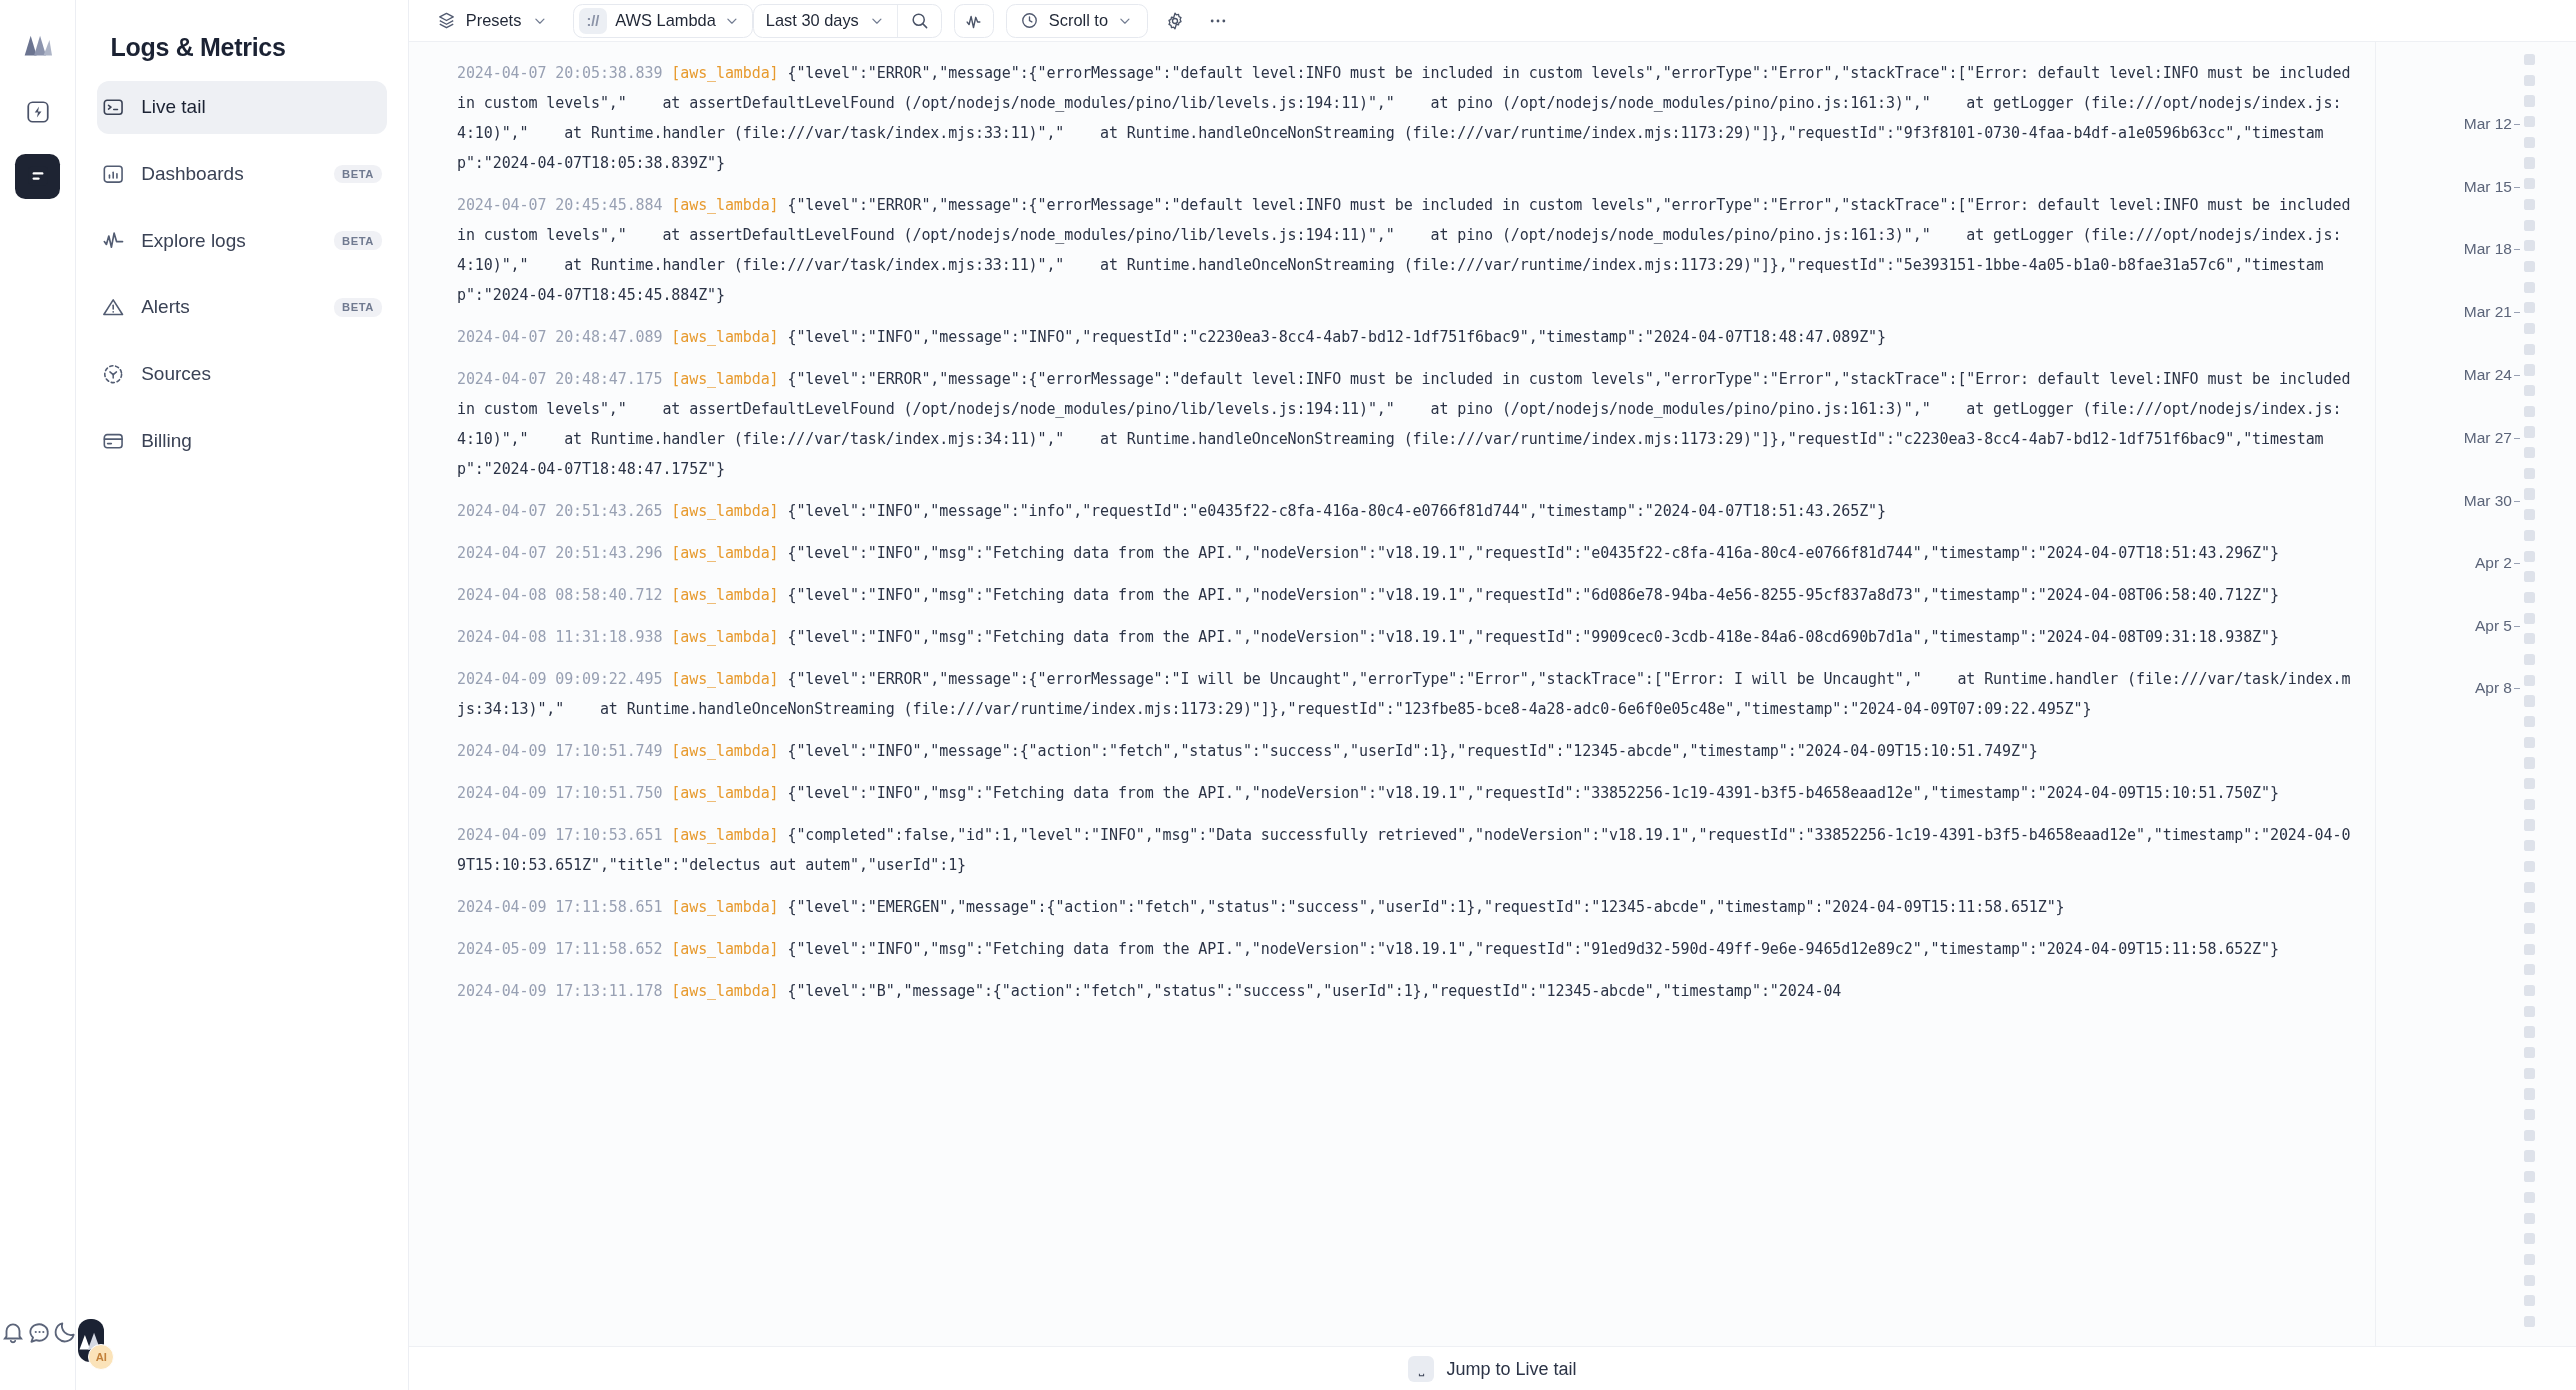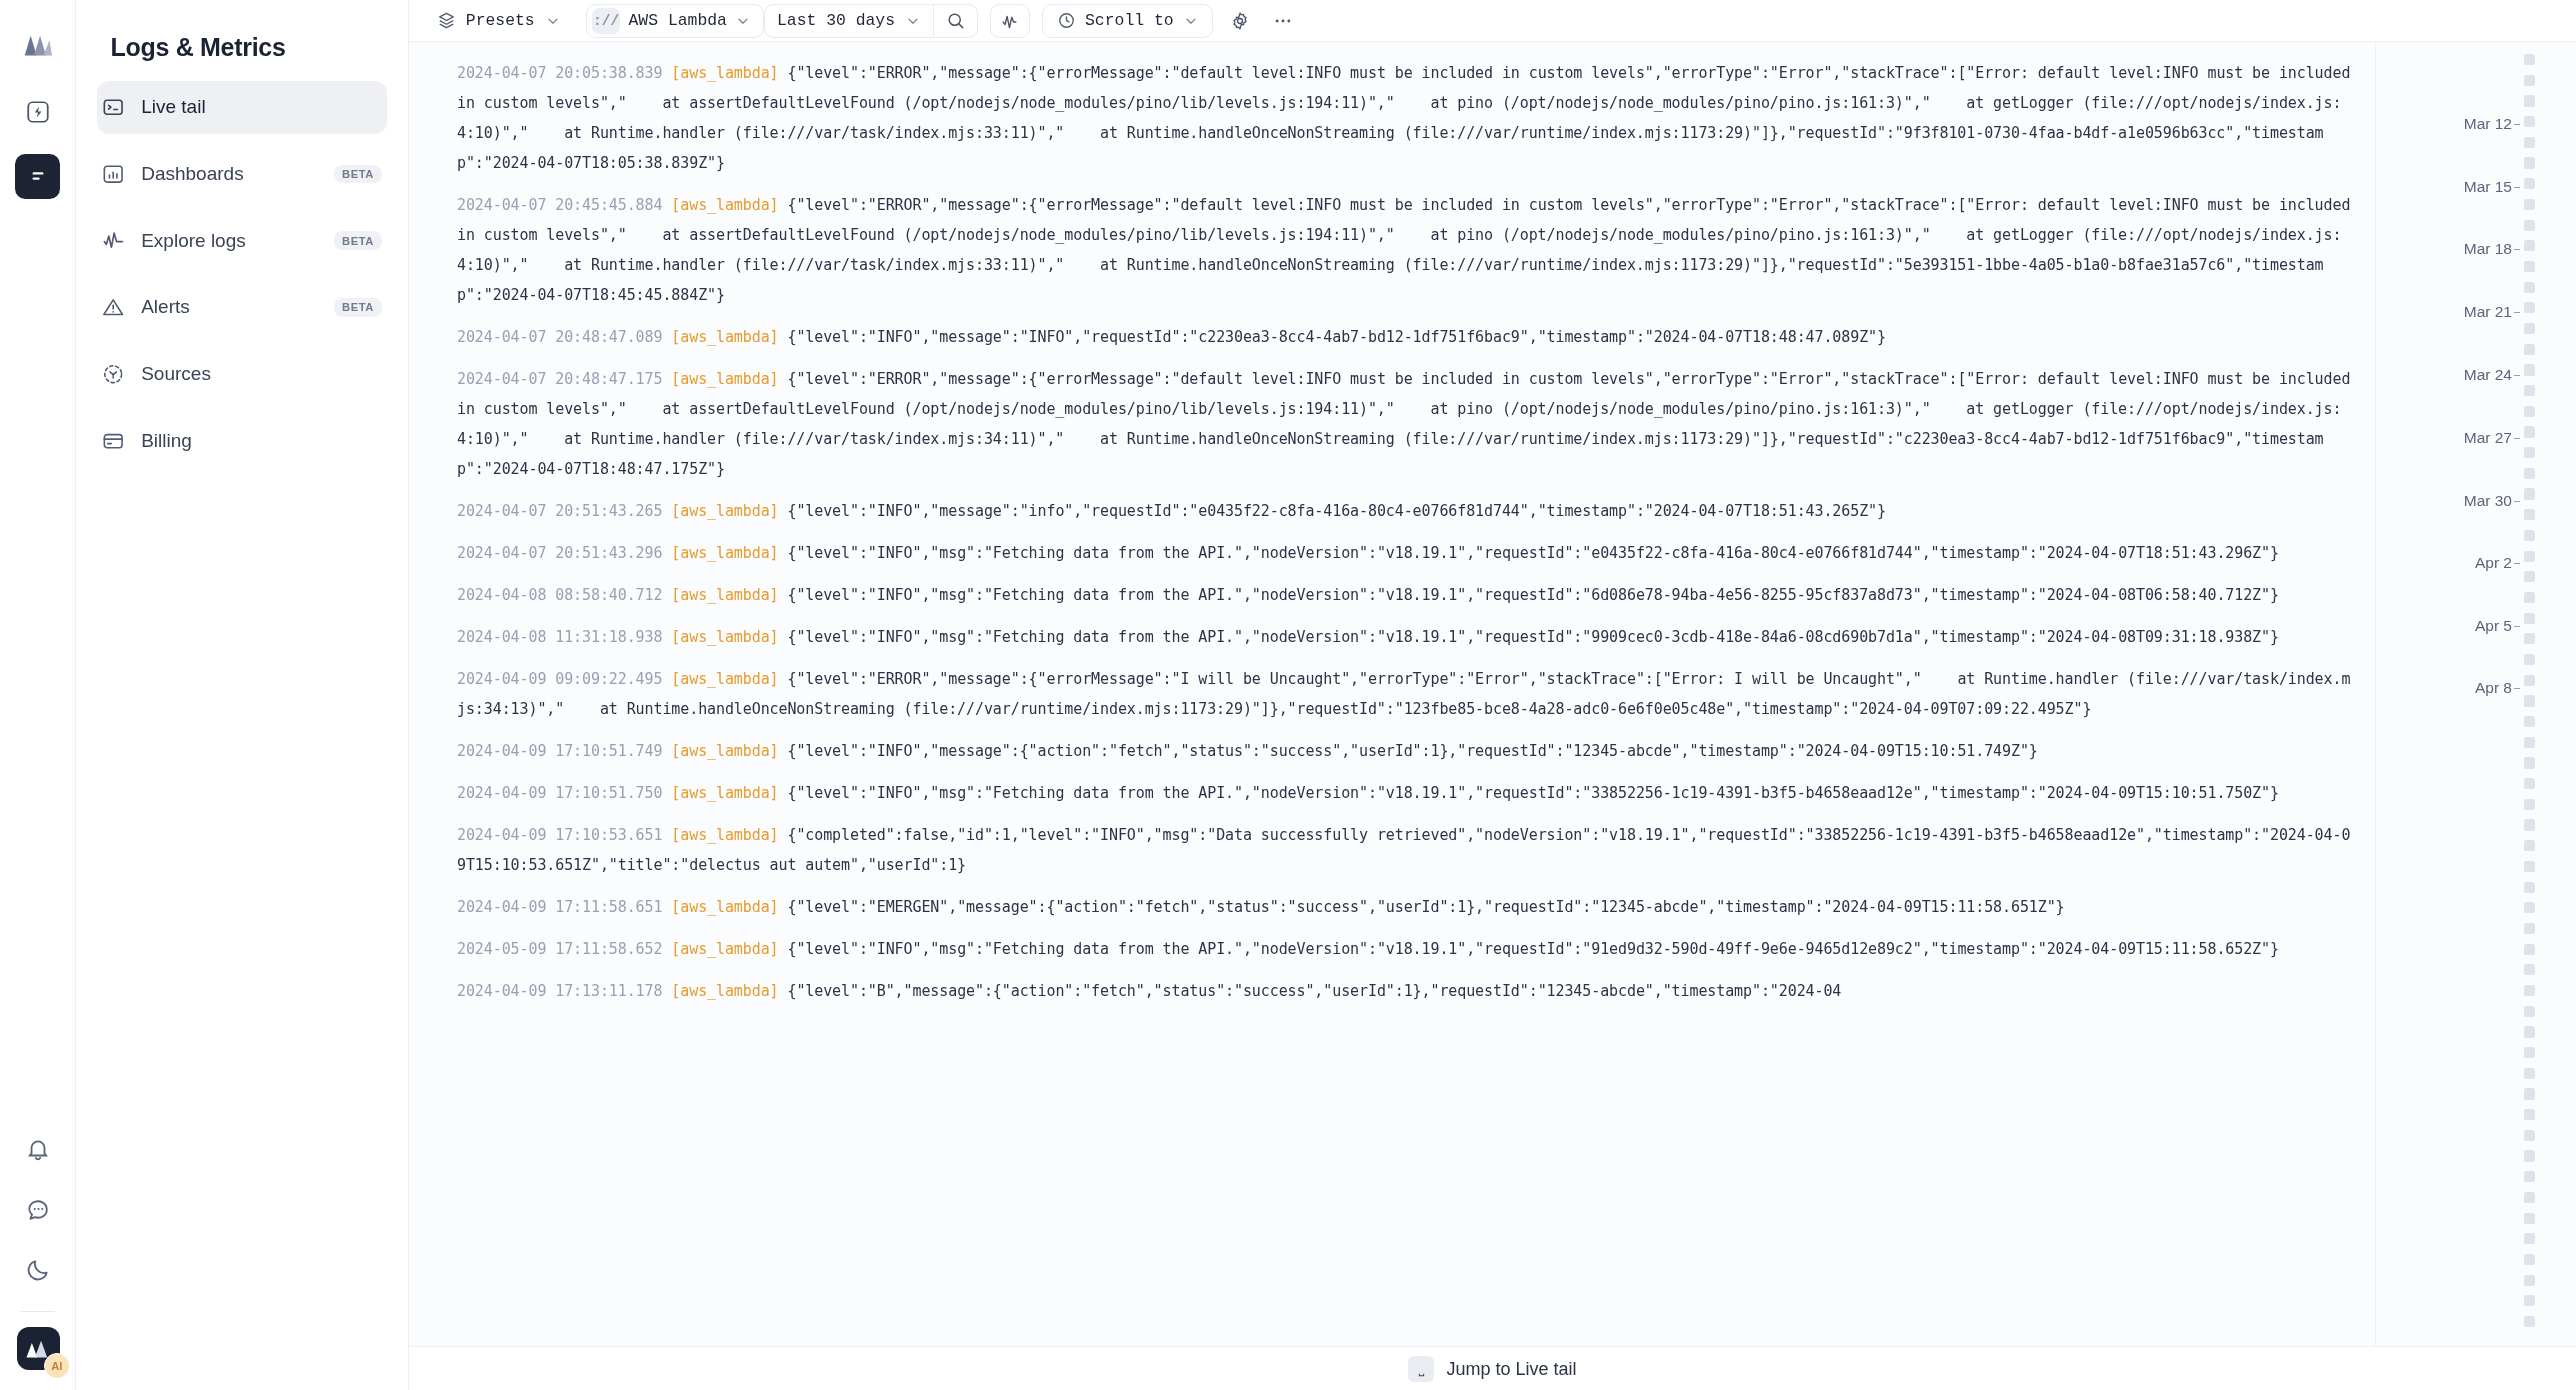--- a/index.html
+++ b/index.html
@@ -26,21 +26,21 @@
     display: flex; align-items: center; justify-content: center;
     margin-bottom: 19px; color: #4a5268; position: relative;
   }
   .rail-btn.dark { background: #1e2433; color: #ffffff; }
   .rail-btn.dark::before{
     content:""; position:absolute; left:-19px; top:6.9px;
     width:4.3px; height:31px; border-radius:2.6px; background:#5b6bf5;
   }
   .rail-bottom {
     position: absolute; bottom: 20.7px; left: 0; width: 76px;
-    display: flex; flex-direction: column; align-items: center;
+    display: flex; flex-direction: row; align-items: center;
   }
   .rail-bottom .rail-btn { margin-bottom: 15.5px; }
   .rail-div { width: 34px; height: 0.9px; background: #e4e7ee; margin: 3.4px 0 15.5px; }
   .rail-avatar {
     width: 43px; height: 43px; border-radius: 12px; background: #1b2233;
     display: flex; align-items: center; justify-content: center; position: relative;
   }
   .ai-badge {
     position: absolute; right: -10.3px; bottom: -8.6px;
     width: 26px; height: 26px; border-radius: 50%;
@@ -74,21 +74,21 @@
     border-radius: 8.6px; padding: 3.4px 8.6px;
   }
 
   
   .main { flex: 1 1 auto; display: flex; flex-direction: column; height: 1391px; min-width: 0; background: #fbfcfd; }
 
   .toolbar {
     height: 42px; flex: 0 0 42px;
     display: flex; align-items: center; gap: 0;
     padding: 0 22.4px 0 15.5px;
-    background: #ffffff; border-bottom: 0.9px solid #eef0f4; font-family: Liberation Mono, monospace;
+    background: #ffffff; border-bottom: 0.9px solid #eef0f4;
   }
   .tb-btn {
     display: flex; align-items: center; gap: 10.3px;
     height: 31px; padding: 0 12px; border-radius: 7.7px;
     font-size: 16.4px; color: #1f2635; white-space: nowrap;
   }
   .tb-ico { width: 19px; height: 19px; display:flex; align-items:center; justify-content:center; color:#515a70; flex:0 0 19px;}
   .chev { width: 15.5px; height: 15.5px; color: #737d92; display:flex; align-items:center; justify-content:center; flex:0 0 15.5px;}
   .pill {
     display: flex; align-items: center; gap: 8.6px;

